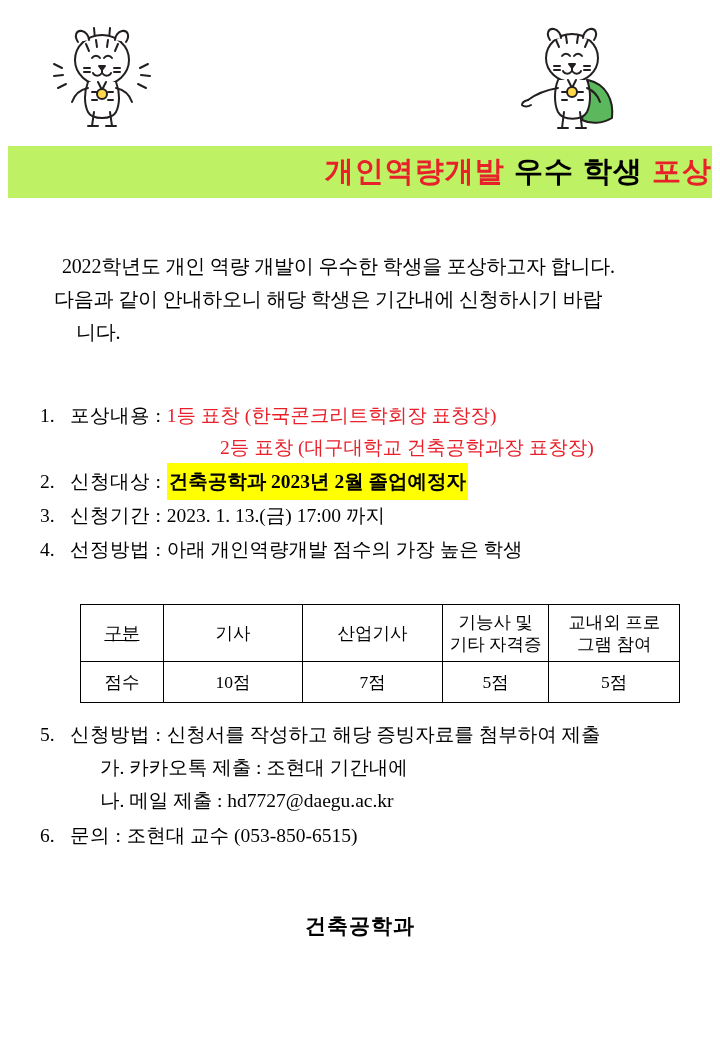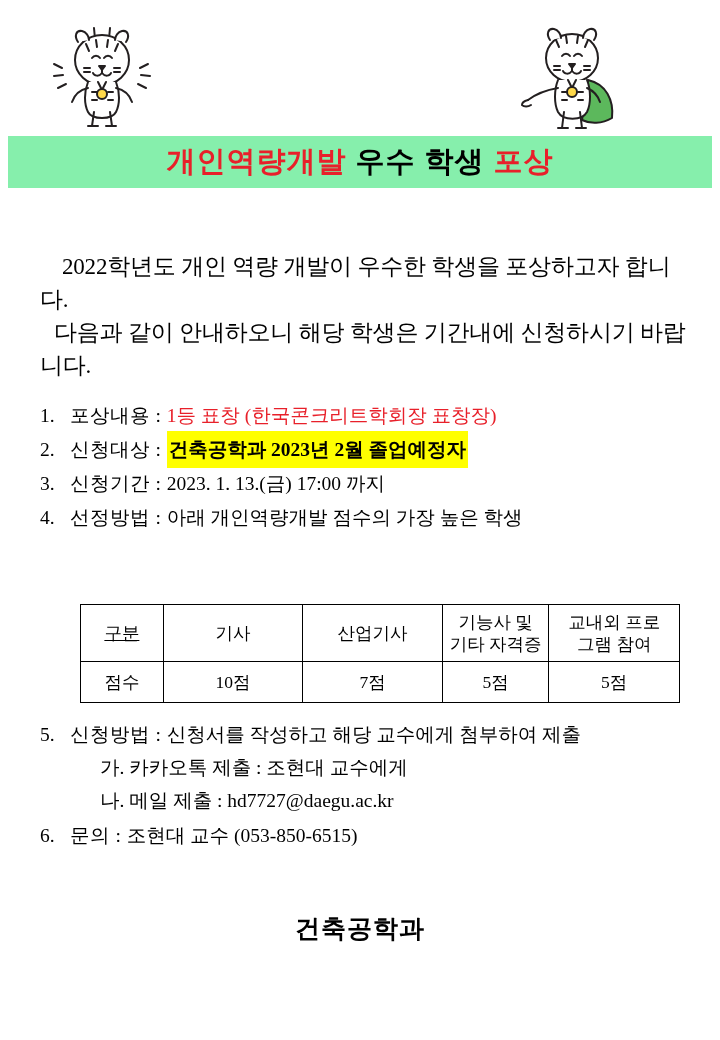--- a/index.html
+++ b/index.html
@@ -32,51 +32,51 @@
   }
   .mascot-right {
     left: 510px;
     top: 18px;
   }
 
   
   .title-banner {
     position: absolute;
     left: 8px;
-    top: 136px;
+    top: 146px;
     width: 704px;
     height: 52px;
-    background: #86efac;
+    background: #bef264;
     display: flex;
     align-items: center;
-    justify-content: center;
+    justify-content: flex-end;
   }
   .title-text {
     font-family: "Liberation Sans", sans-serif;
     font-weight: bold;
     font-size: 29px;
     letter-spacing: 1px;
     white-space: nowrap;
   }
   .title-text .red { color: #e8202a; }
   .title-text .black { color: #000000; }
 
   
   .intro {
     position: absolute;
     left: 40px;
     top: 250px;
     width: 646px;
-    font-size: 23px;
+    font-size: 20px;
     line-height: 33px;
     letter-spacing: -0.2px;
   }
   .intro .ln1 { display: block; text-indent: 22px; }
   .intro .ln2 { display: block; text-indent: 14px; }
-  .intro .ln3 { display: block; }
+  .intro .ln3 { display: block; margin-left: 36px; }
 
   
   .list {
     position: absolute;
     left: 40px;
     top: 400px;
     width: 650px;
     font-size: 19.5px;
     line-height: 32px;
   }
@@ -150,21 +150,21 @@
 
   
   .footer {
     position: absolute;
     left: 0;
     top: 912px;
     width: 720px;
     text-align: center;
     font-family: "Liberation Sans", sans-serif;
     font-weight: bold;
-    font-size: 25px;
+    font-size: 21px;
     letter-spacing: 1px;
   }
 </style>
 </head>
 <body>
 
 <div class="page">
 
   <div class="mascot mascot-left">
     <svg width="120" height="118" viewBox="0 0 120 118" xmlns="http://www.w3.org/2000/svg">
@@ -254,20 +254,21 @@
     <span class="ln2">다음과 같이 안내하오니 해당 학생은 기간내에 신청하시기 바랍</span>
     <span class="ln3">니다.</span>
   </div>
 
   <div class="list">
 
     <div class="item">
       <div class="item-num">1.</div>
       <div class="item-body">
         <span class="label-gap">포상내용 : </span><span class="red-text">1등 표창 (한국콘크리트학회장 표창장)</span>
+        <div class="sub-line">2등 표창 (대구대학교 건축공학과장 표창장)</div>
       </div>
     </div>
 
     <div class="item">
       <div class="item-num">2.</div>
       <div class="item-body">
         <span class="label-gap">신청대상 : </span><span class="hl">건축공학과 2023년 2월 졸업예정자</span>
       </div>
     </div>
 
@@ -312,22 +313,22 @@
         </tr>
       </tbody>
     </table>
   </div>
 
   <div class="list-lower">
 
     <div class="item">
       <div class="item-num">5.</div>
       <div class="item-body">
-        <span class="label-gap">신청방법 : </span><span>신청서를 작성하고 해당 교수에게 첨부하여 제출</span>
-        <div class="indent-line">가. 카카오톡 제출 : 조현대 교수에게</div>
+        <span class="label-gap">신청방법 : </span><span>신청서를 작성하고 해당 증빙자료를 첨부하여 제출</span>
+        <div class="indent-line">가. 카카오톡 제출 : 조현대 기간내에</div>
         <div class="indent-line">나. 메일 제출 : hd7727@daegu.ac.kr</div>
       </div>
     </div>
 
     <div class="item">
       <div class="item-num">6.</div>
       <div class="item-body">
         <span class="label-gap">문의 : </span><span>조현대 교수 (053-850-6515)</span>
       </div>
     </div>

